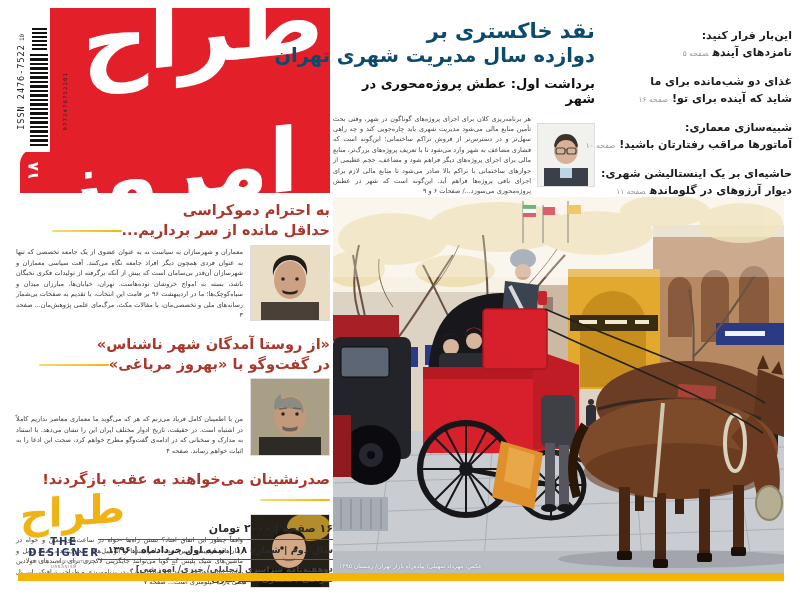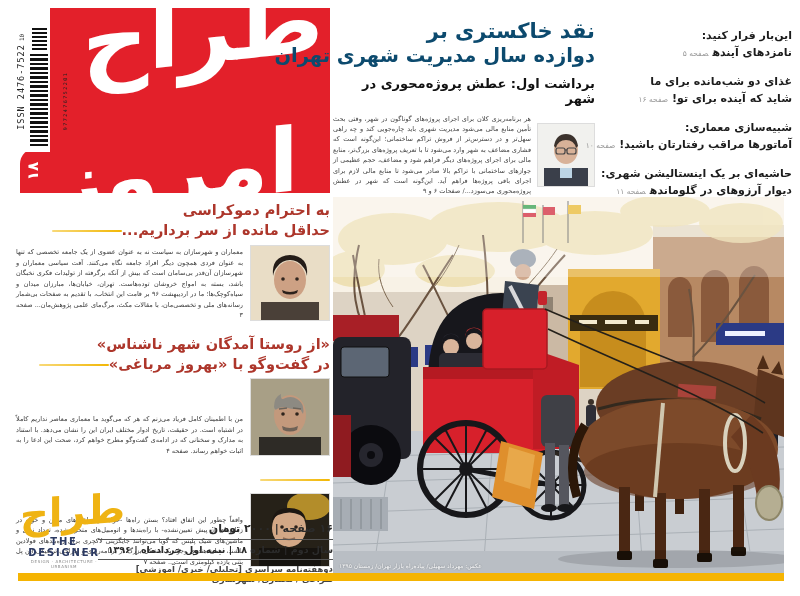--- a/index.html
+++ b/index.html
@@ -169,21 +169,21 @@
         <circle cx="32" cy="35" r="1.8" fill="#2e241d"></circle>
         <circle cx="46" cy="35" r="1.8" fill="#2e241d"></circle>
         <path d="M28 30 l8 -1 M42 29 l8 1" stroke="#6c655c" stroke-width="1.4" fill="none"></path>
       </svg>
       <div class="art-body">من با اطمینان کامل فریاد می‌زنم که هر که می‌گوید ما معماری معاصر نداریم کاملاً در اشتباه است. در حقیقت، تاریخ ادوار مختلف ایران این را نشان می‌دهد. با استناد به مدارک و سخنانی که در ادامه‌ی گفت‌وگو مطرح خواهم کرد، صحت این ادعا را به اثبات خواهم رساند. صفحه ۴</div>
     </div>
   </div>
 
   <div class="article">
     <h2>
-      <span class="yline"></span>
+      <span>صدرنشینان می‌خواهند به عقب بازگردند!</span><span class="yline"></span>
     </h2>
     <div class="art-row">
       <svg class="portrait" width="78" height="72" viewBox="0 0 78 72">
         <rect width="78" height="72" fill="#262118"></rect>
         <ellipse cx="58" cy="12" rx="22" ry="14" fill="#d7a92f" opacity=".8"></ellipse>
         <rect x="8" y="54" width="62" height="18" fill="#16130f"></rect>
         <ellipse cx="38" cy="34" rx="17" ry="19" fill="#d3a886"></ellipse>
         <path d="M21 28 q1 -14 17 -14 q16 0 17 14 q-2 -5 -6 -7 q-10 -5 -22 0 q-4 2 -6 7 z" fill="#1d1712"></path>
         <circle cx="31" cy="33" r="1.8" fill="#2c211a"></circle>
         <circle cx="45" cy="33" r="1.8" fill="#2c211a"></circle>

